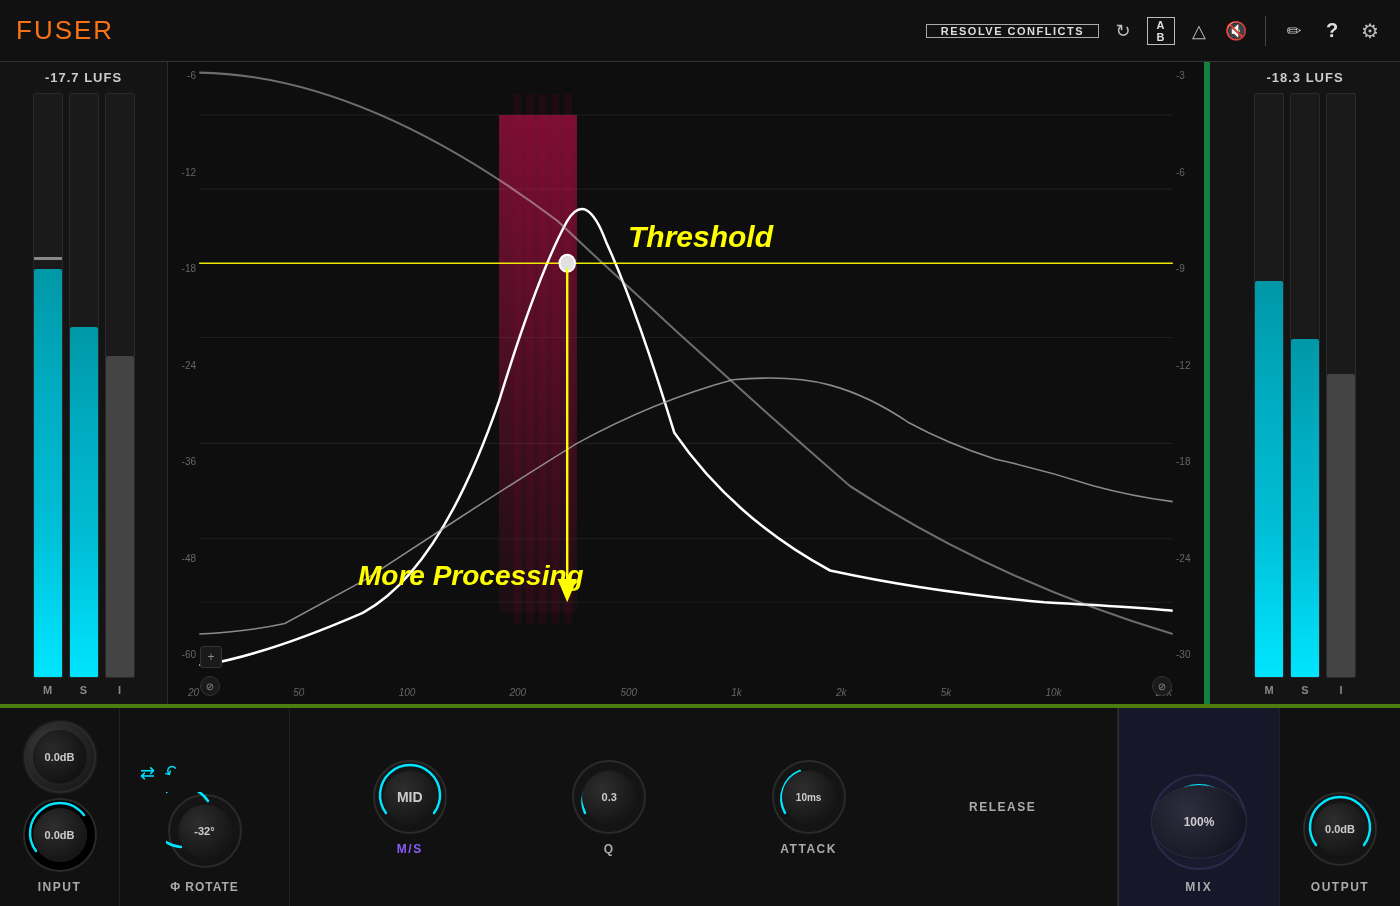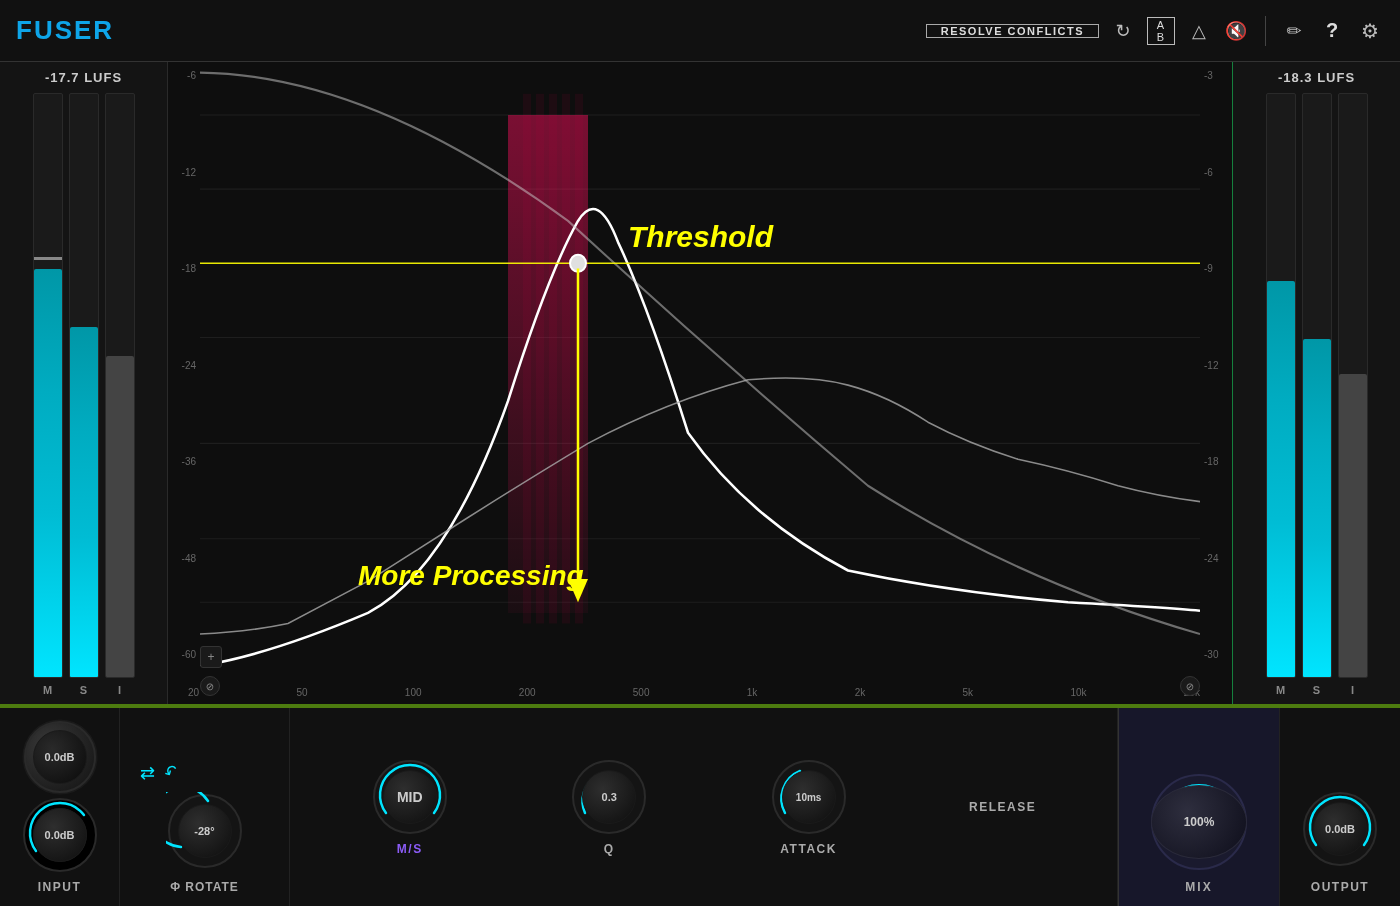--- a/index.html
+++ b/index.html
@@ -16,22 +16,22 @@
       height: 62px;
       background: #111;
       border-bottom: 1px solid #333;
       display: flex;
       align-items: center;
       justify-content: space-between;
       padding: 0 16px;
     }
     .app-title {
       font-size: 26px;
-      font-weight: 700;
-      color: #0ea5e9;
+      font-weight: 400;
+      color: #f97316;
       letter-spacing: 2px;
     }
     .header-right {
       display: flex;
       align-items: center;
       gap: 10px;
     }
     .resolve-btn {
       border: 1.5px solid #aaa;
       background: transparent;
@@ -178,20 +178,21 @@
       padding-left: 4px;
     }
     
     .x-axis {
       position: absolute;
       bottom: 6px;
       left: 20px;
       right: 32px;
       display: flex;
       justify-content: space-between;
+      font-style: italic;
     }
     .x-label {
       color: #666;
       font-size: 10px;
       text-align: center;
     }
 
     
     .spectrum-btn {
       position: absolute;
@@ -206,23 +207,23 @@
       align-items: center;
       justify-content: center;
       cursor: pointer;
     }
     .btn-plus { bottom: 36px; left: 32px; }
     .btn-circle-left { bottom: 8px; left: 32px; width: 20px; height: 20px; border-radius: 50%; }
     .btn-circle-right { bottom: 8px; right: 32px; width: 20px; height: 20px; border-radius: 50%; }
 
     
     .meter-panel-right {
-      width: 168px;
+      width: 196px;
       background: #141414;
-      border-left: 1px solid #15803d;
+      border-left: 6px solid #15803d;
       display: flex;
       flex-direction: column;
       align-items: center;
       padding: 8px;
     }
 
     
     .controls-area {
       height: 202px;
       background: #111;
@@ -321,21 +322,21 @@
     }
   </style>
 </head>
 <body>
 
 <div class="header">
   <span class="app-title">FUSER</span>
   <div class="header-right">
     <button class="resolve-btn">RESOLVE CONFLICTS</button>
     <span class="header-icon">↻</span>
-    <span class="ab-icon header-icon" style="font-size:11px;font-weight:400;border:1.5px solid #bbb;padding:3px 11px;color:#ddd;">A B</span>
+    <span class="ab-icon header-icon" style="font-size:11px;font-weight:700;border:1.5px solid #bbb;padding:3px 11px;color:#ddd;">A B</span>
     <span class="header-icon">△</span>
     <span class="header-icon">🔇</span>
     <div class="header-divider"></div>
     <span class="header-icon">✏</span>
     <span class="header-icon" style="font-size:20px;font-weight:700;color:#ddd;">?</span>
     <span class="header-icon" style="font-size:20px;">⚙</span>
   </div>
 </div>
 
 <div class="main-area">
@@ -509,21 +510,21 @@
     <div class="rotate-icons">
       <span style="color:#00e5ff;font-size:18px;">⇄</span>
       <span style="color:#00e5ff;font-size:16px;transform:rotate(-30deg);display:inline-block;">↶</span>
     </div>
     <div style="position:relative;width:78px;height:78px;display:flex;align-items:center;justify-content:center;">
       <svg width="78" height="78" viewBox="0 0 78 78" style="position:absolute;">
         <circle cx="39" cy="39" r="36" fill="#141414" stroke="#2a2a2a" stroke-width="2"></circle>
         <path d="M15,55 A30,30 0 1,1 42,9" fill="none" stroke="#00e5ff" stroke-width="2.5" stroke-linecap="round"></path>
       </svg>
       <div style="z-index:1;width:54px;height:54px;border-radius:50%;background:radial-gradient(circle at 38% 35%,#2e2e2e,#0d0d0d);border:1.5px solid #1a1a1a;display:flex;align-items:center;justify-content:center;">
-        <span style="color:#ccc;font-size:11px;font-weight:700;">-28°</span>
+        <span style="color:#ccc;font-size:11px;font-weight:700;">-32°</span>
       </div>
     </div>
     <span class="knob-label" style="margin-top:6px;color:#aaa;font-size:12px;letter-spacing:1px;font-weight:700;">Φ ROTATE</span>
   </div>
 
   <div class="middle-controls">
 
     <div class="knob-container">
       <div style="position:relative;width:78px;height:78px;display:flex;align-items:center;justify-content:center;">
         <svg width="78" height="78" viewBox="0 0 78 78" style="position:absolute;">

